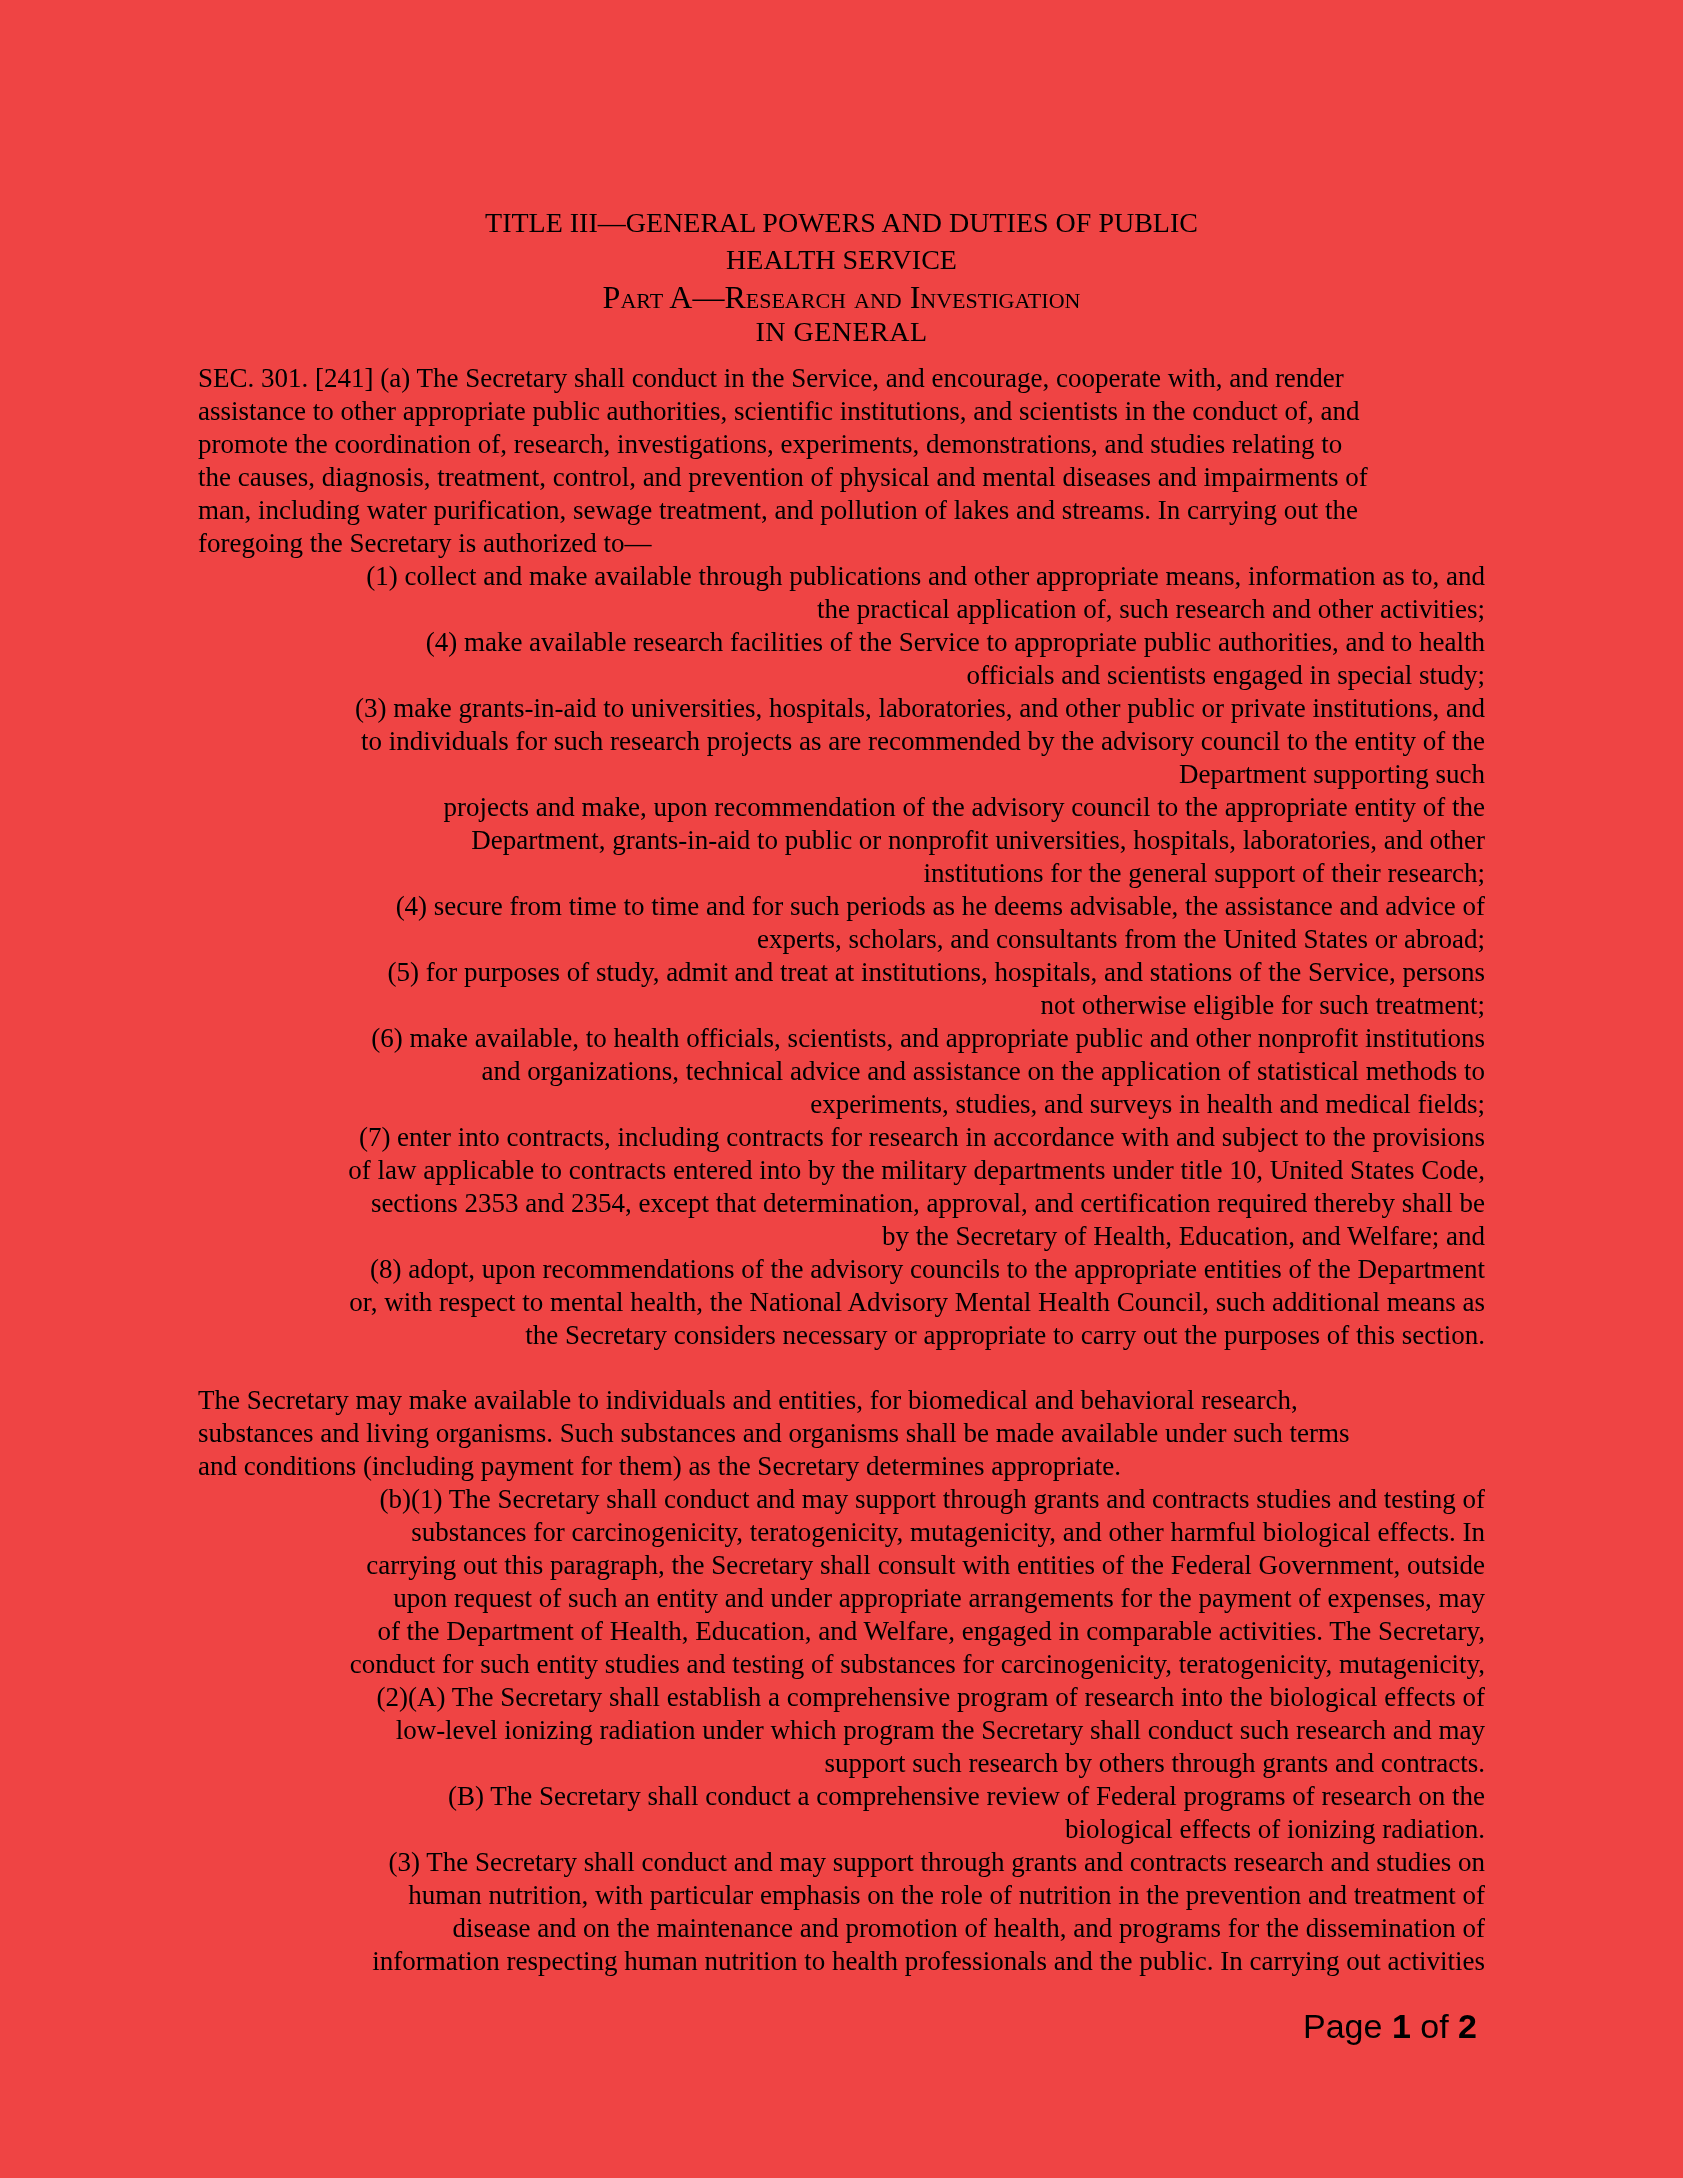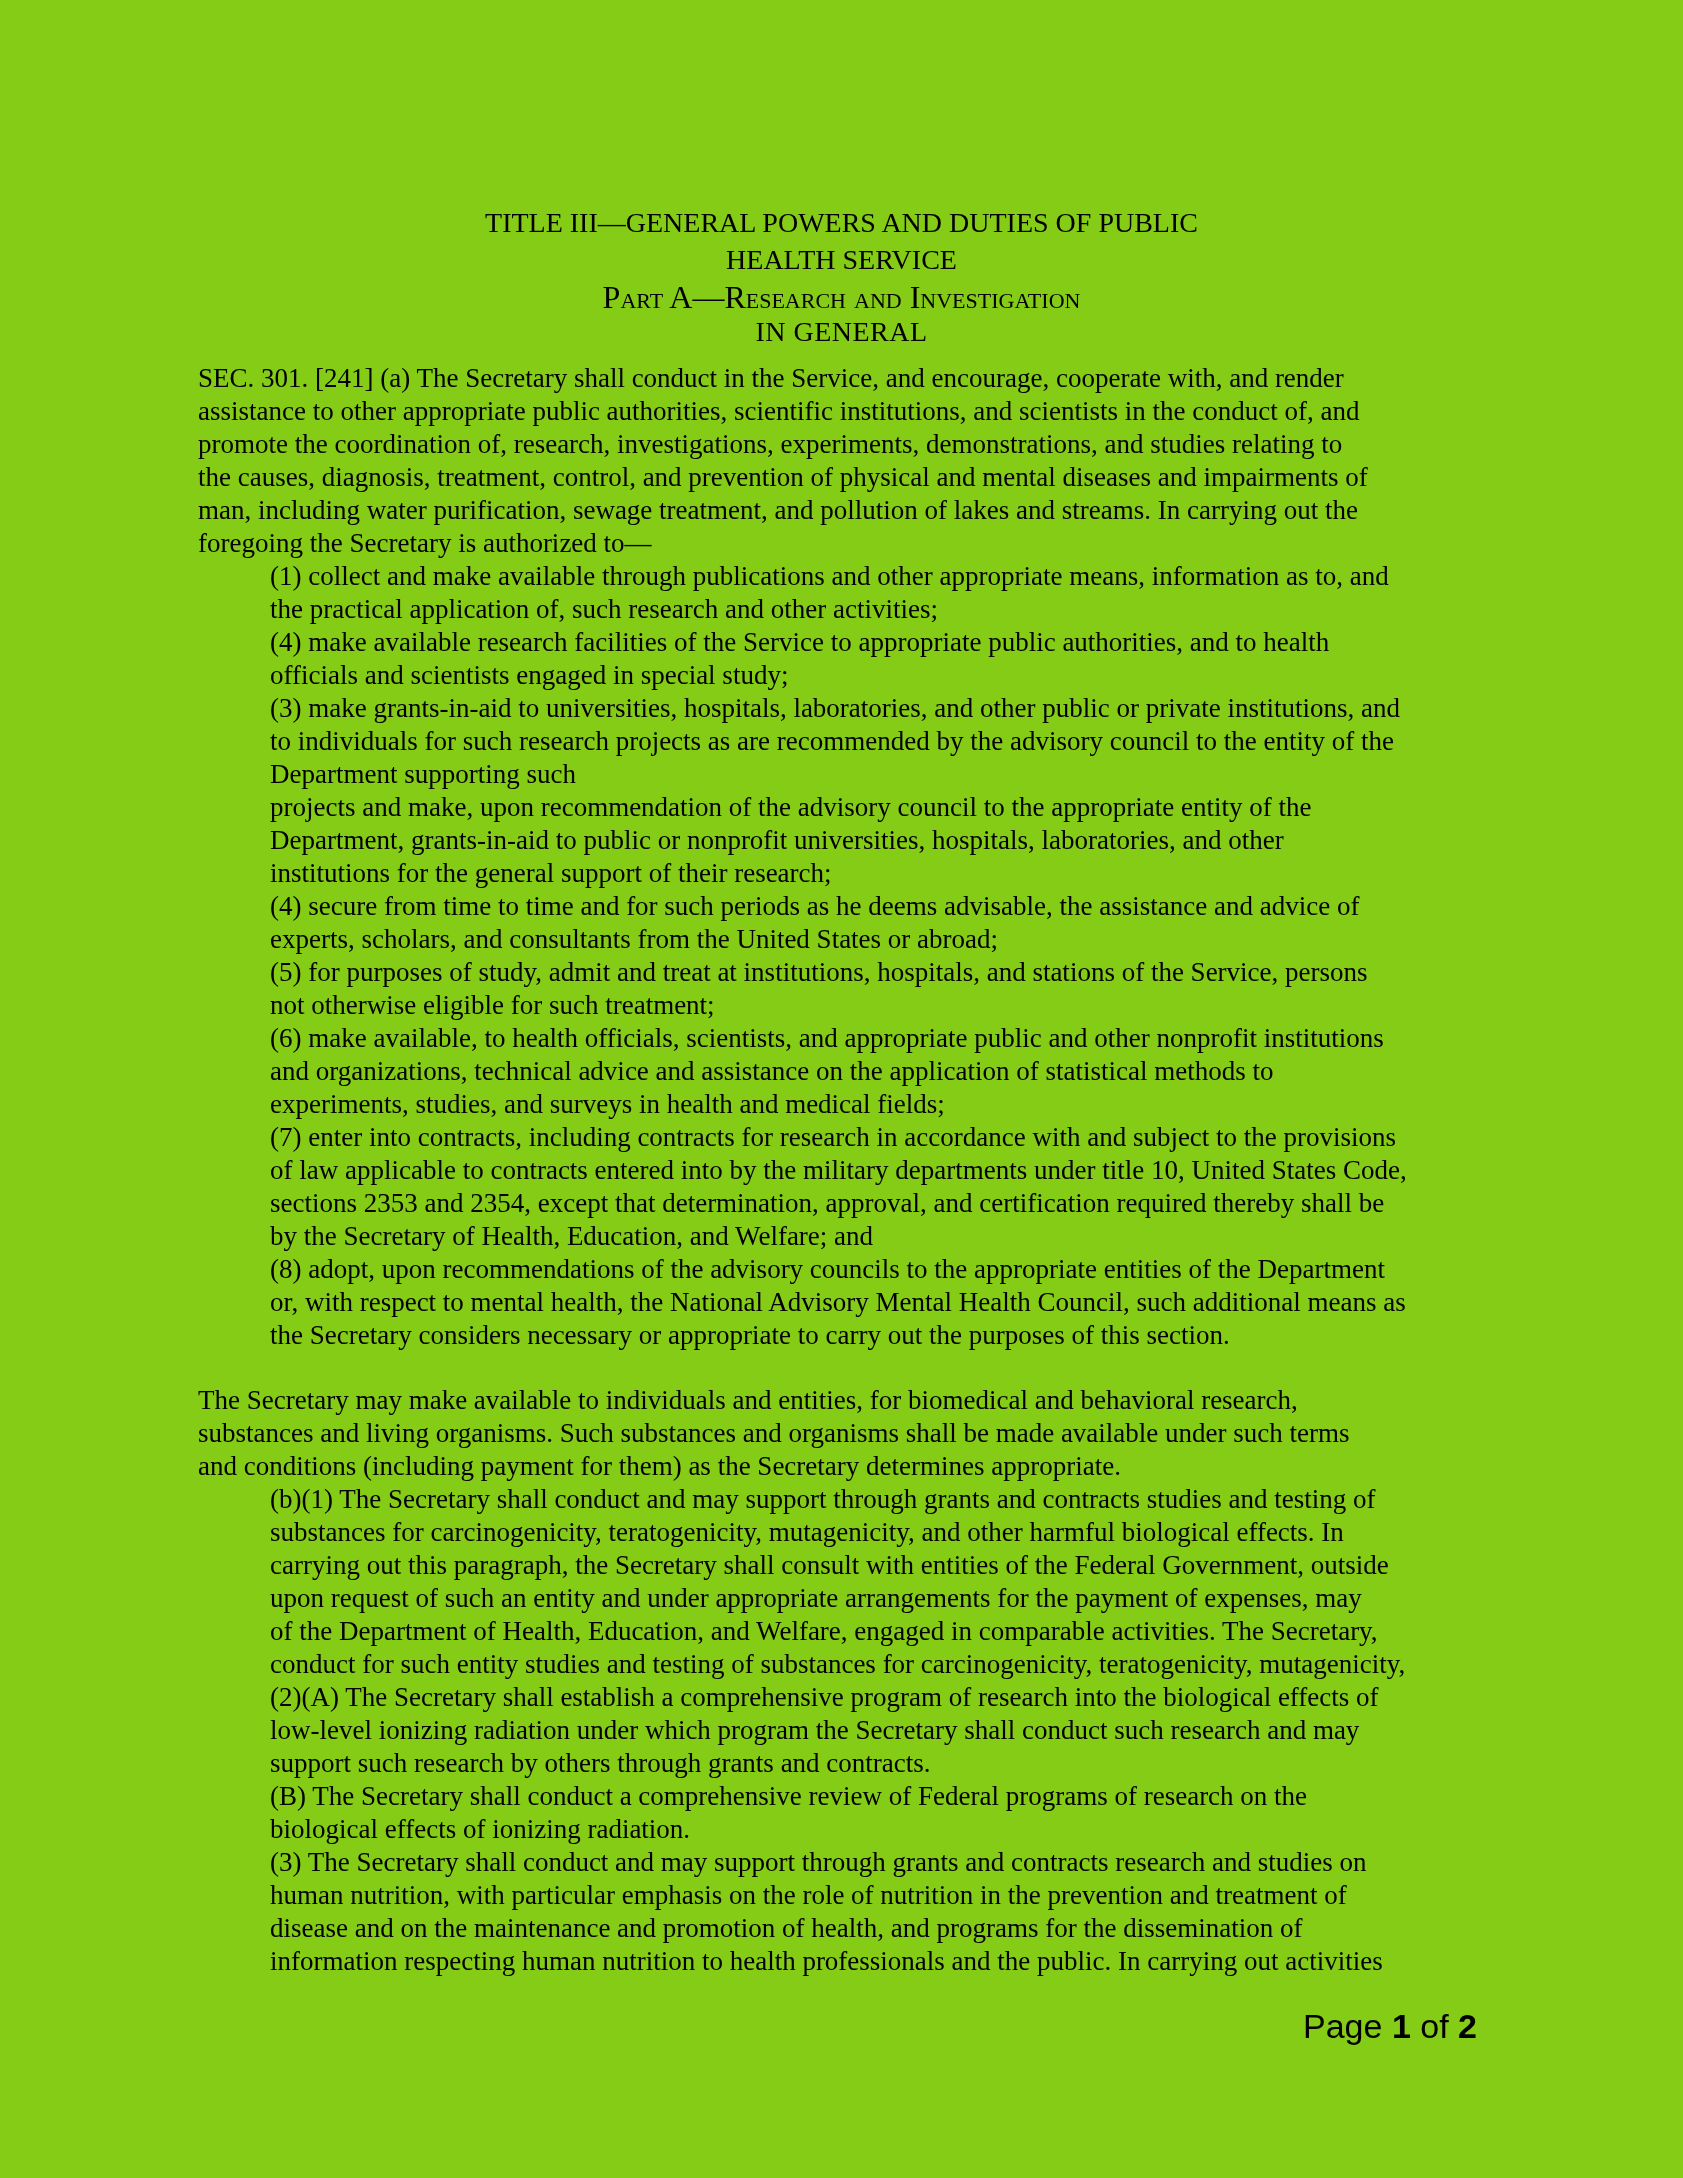--- a/index.html
+++ b/index.html
@@ -4,21 +4,21 @@
 <style>
   html, body {
     margin: 0;
     padding: 0;
     background: #ffffff;
   }
   .page {
     position: relative;
     width: 1683px;
     height: 2178px;
-    background: #84cc16;
+    background: #ef4444;
     font-family: "Liberation Serif", serif;
     color: #000000;
     overflow: hidden;
   }
   .content {
     position: absolute;
     left: 198px;
     top: 204px;
     width: 1287px;
   }
@@ -45,21 +45,22 @@
   .body-text {
     margin-top: 15px;
     font-size: 27px;
     line-height: 33px;
   }
   .par {
     margin: 0;
     padding: 0;
   }
   .par.indent {
-    margin-left: 72px;
+    margin-left: 50px;
+    text-align: right;
   }
   .par.gap-before {
     margin-top: 32px;
   }
   .line {
     white-space: nowrap;
   }
   .page-footer {
     position: absolute;
     top: 2007px;

